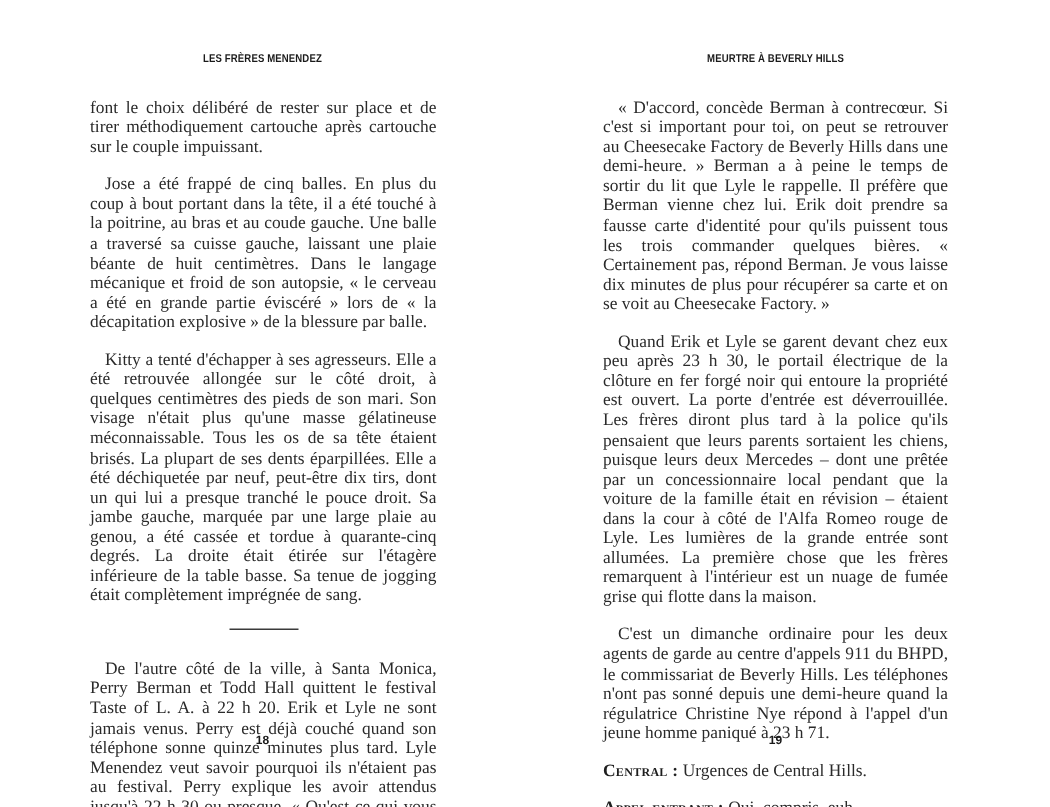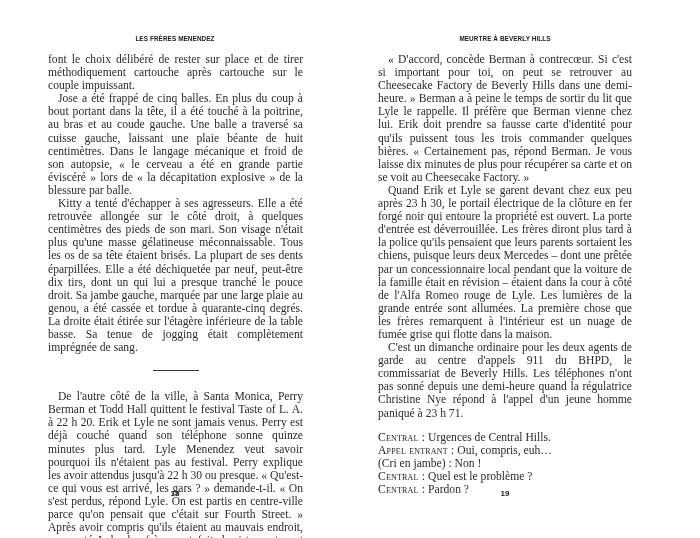--- a/index.html
+++ b/index.html
@@ -5,46 +5,46 @@
     html, body { margin: 0; padding: 0; background: #ffffff; }
     body {
       width: 700px; height: 538px; position: relative; overflow: hidden;
       font-family: "Liberation Serif", "DejaVu Serif", serif;
       color: #2a2a2a;
     }
     .page {
       position: absolute; top: 0; height: 402px;
     }
     .page.left { left: 0; width: 350px; }
-    .page.right { left: 330px; width: 350px; }
+    .page.right { left: 342px; width: 350px; }
     .running-head {
       position: absolute; top: 34px; left: 0; right: 0;
       text-align: center;
       font-family: "Liberation Sans", "DejaVu Sans", sans-serif;
       font-weight: bold; font-size: 7.5px; letter-spacing: 0.1px;
       color: #1a1a1a; text-transform: uppercase;
       transform: scaleX(0.85);
     }
     .body-text {
       position: absolute; top: 53px;
       font-size: 11.6px; line-height: 13.1px;
       text-align: justify;
     }
     .page.left .body-text { left: 48px; width: 255px; }
     .page.right .body-text { left: 48px; width: 254px; }
-    .body-text p { margin: 0; text-indent: 10px; text-align: justify; hyphens: auto; }
+    .body-text p { margin: 12px; text-indent: 10px; text-align: justify; hyphens: auto; }
     .body-text p.no-indent { text-indent: 0; }
     .divider {
       width: 46px; height: 1px; background: #3a3a3a;
       margin: 16px auto 19px auto;
     }
     .dialog { margin-top: 11px; }
     .dialog .line { text-indent: 0; text-align: left; }
     .speaker {
-      font-variant: small-caps; font-weight: normal; letter-spacing: 0.2px;
+      font-variant: small-caps; font-weight: bold; letter-spacing: 0.2px;
       color: #1e1e1e;
     }
     .page-number {
       position: absolute; top: 489px; left: 0; right: 0; text-align: center;
       font-family: "Liberation Sans", "DejaVu Sans", sans-serif;
       font-weight: bold; font-size: 8px; color: #1a1a1a;
     }
   </style>
 </head>
 <body>

